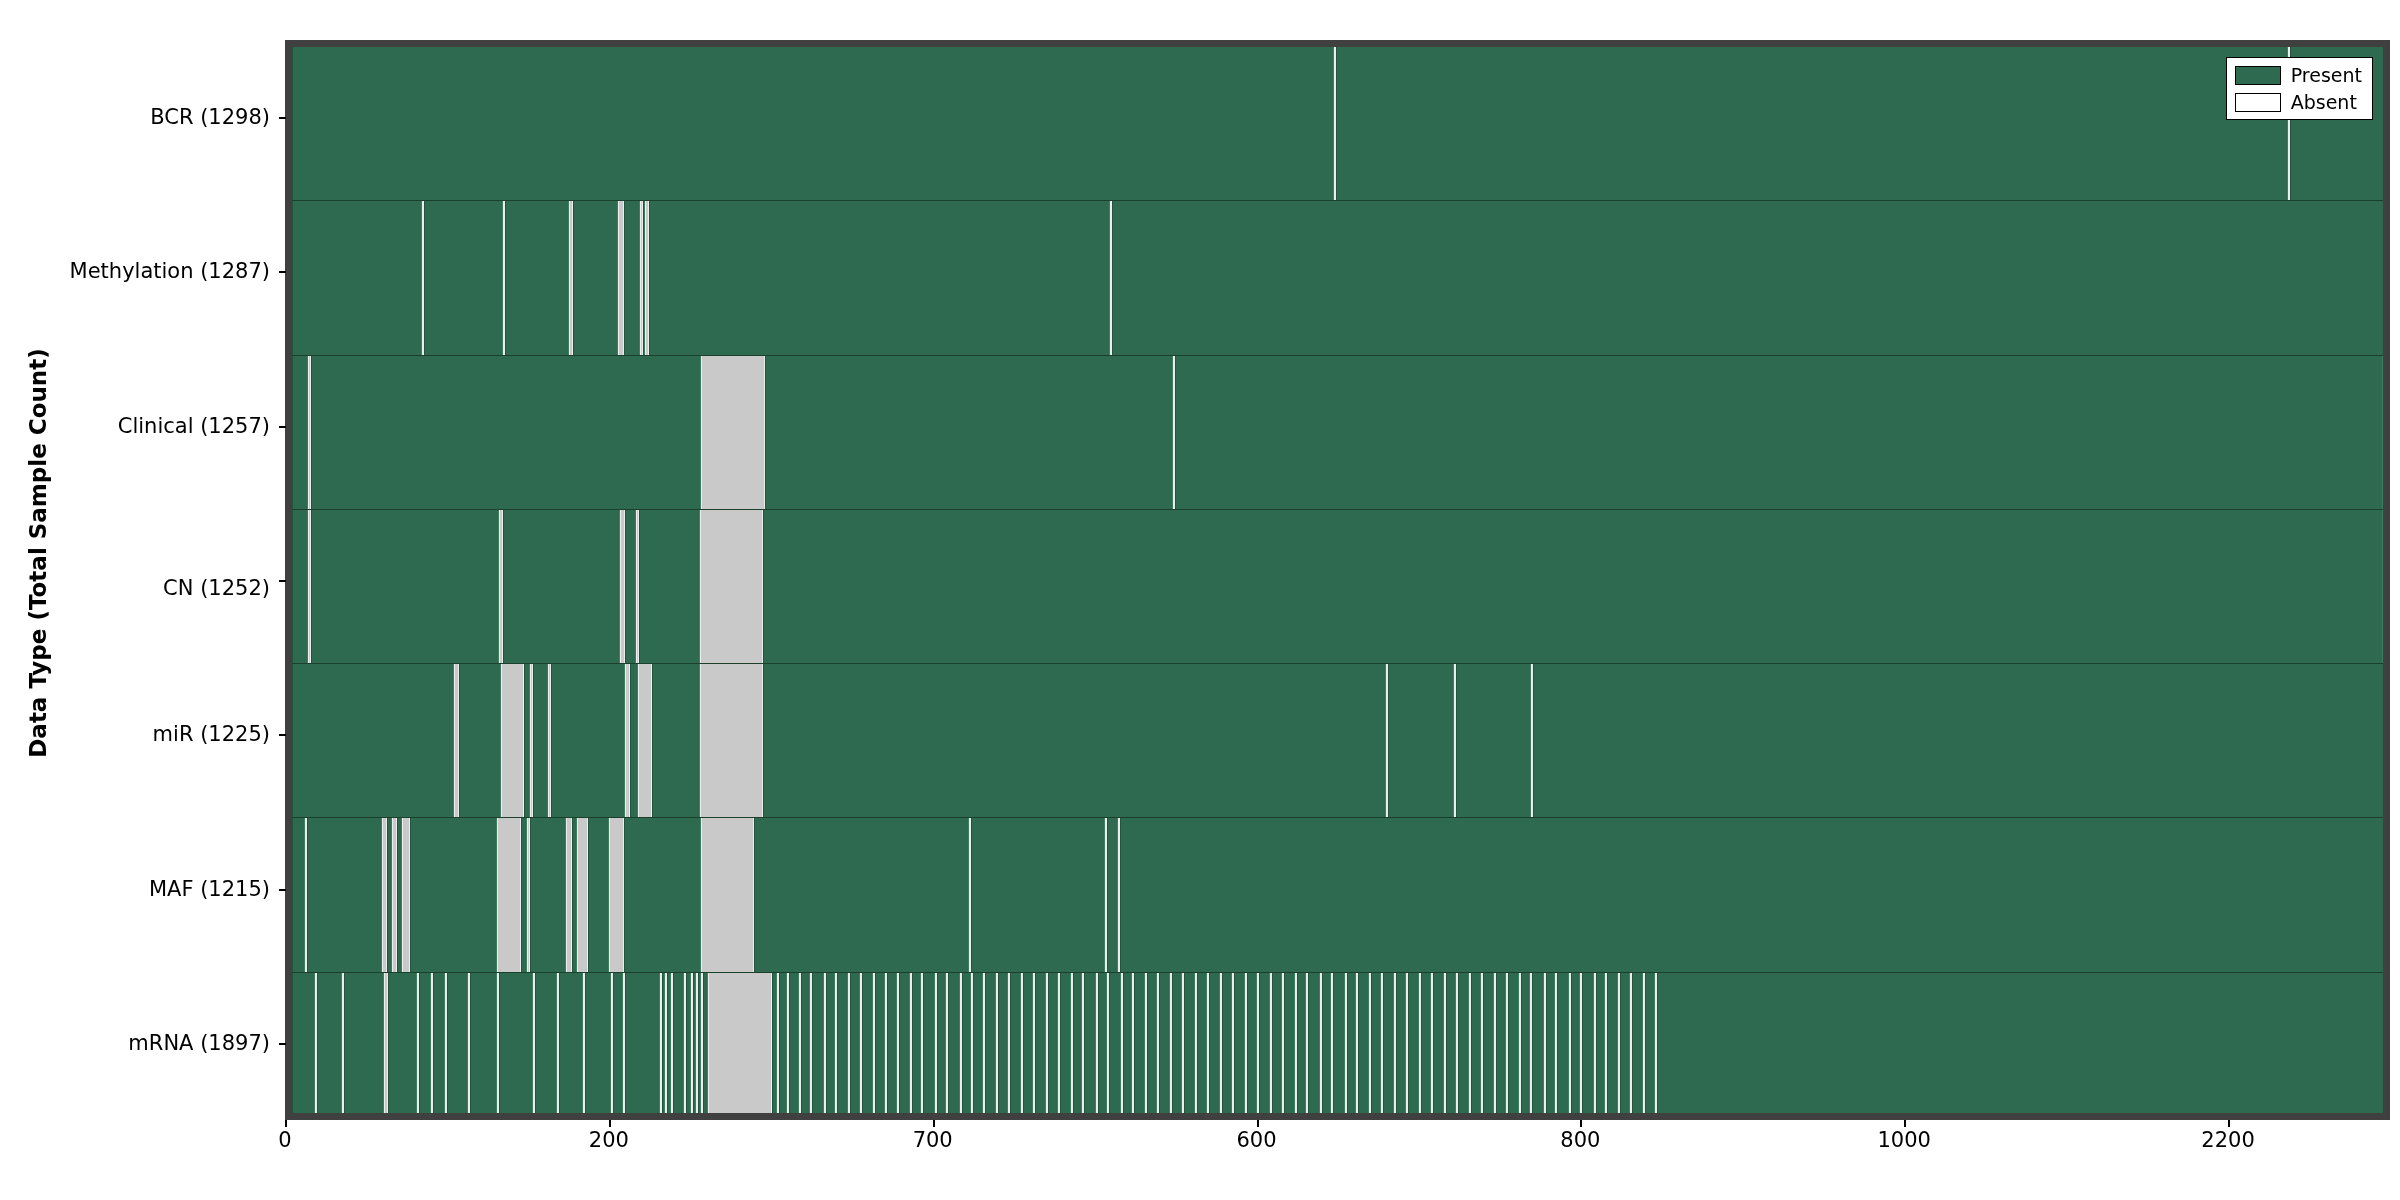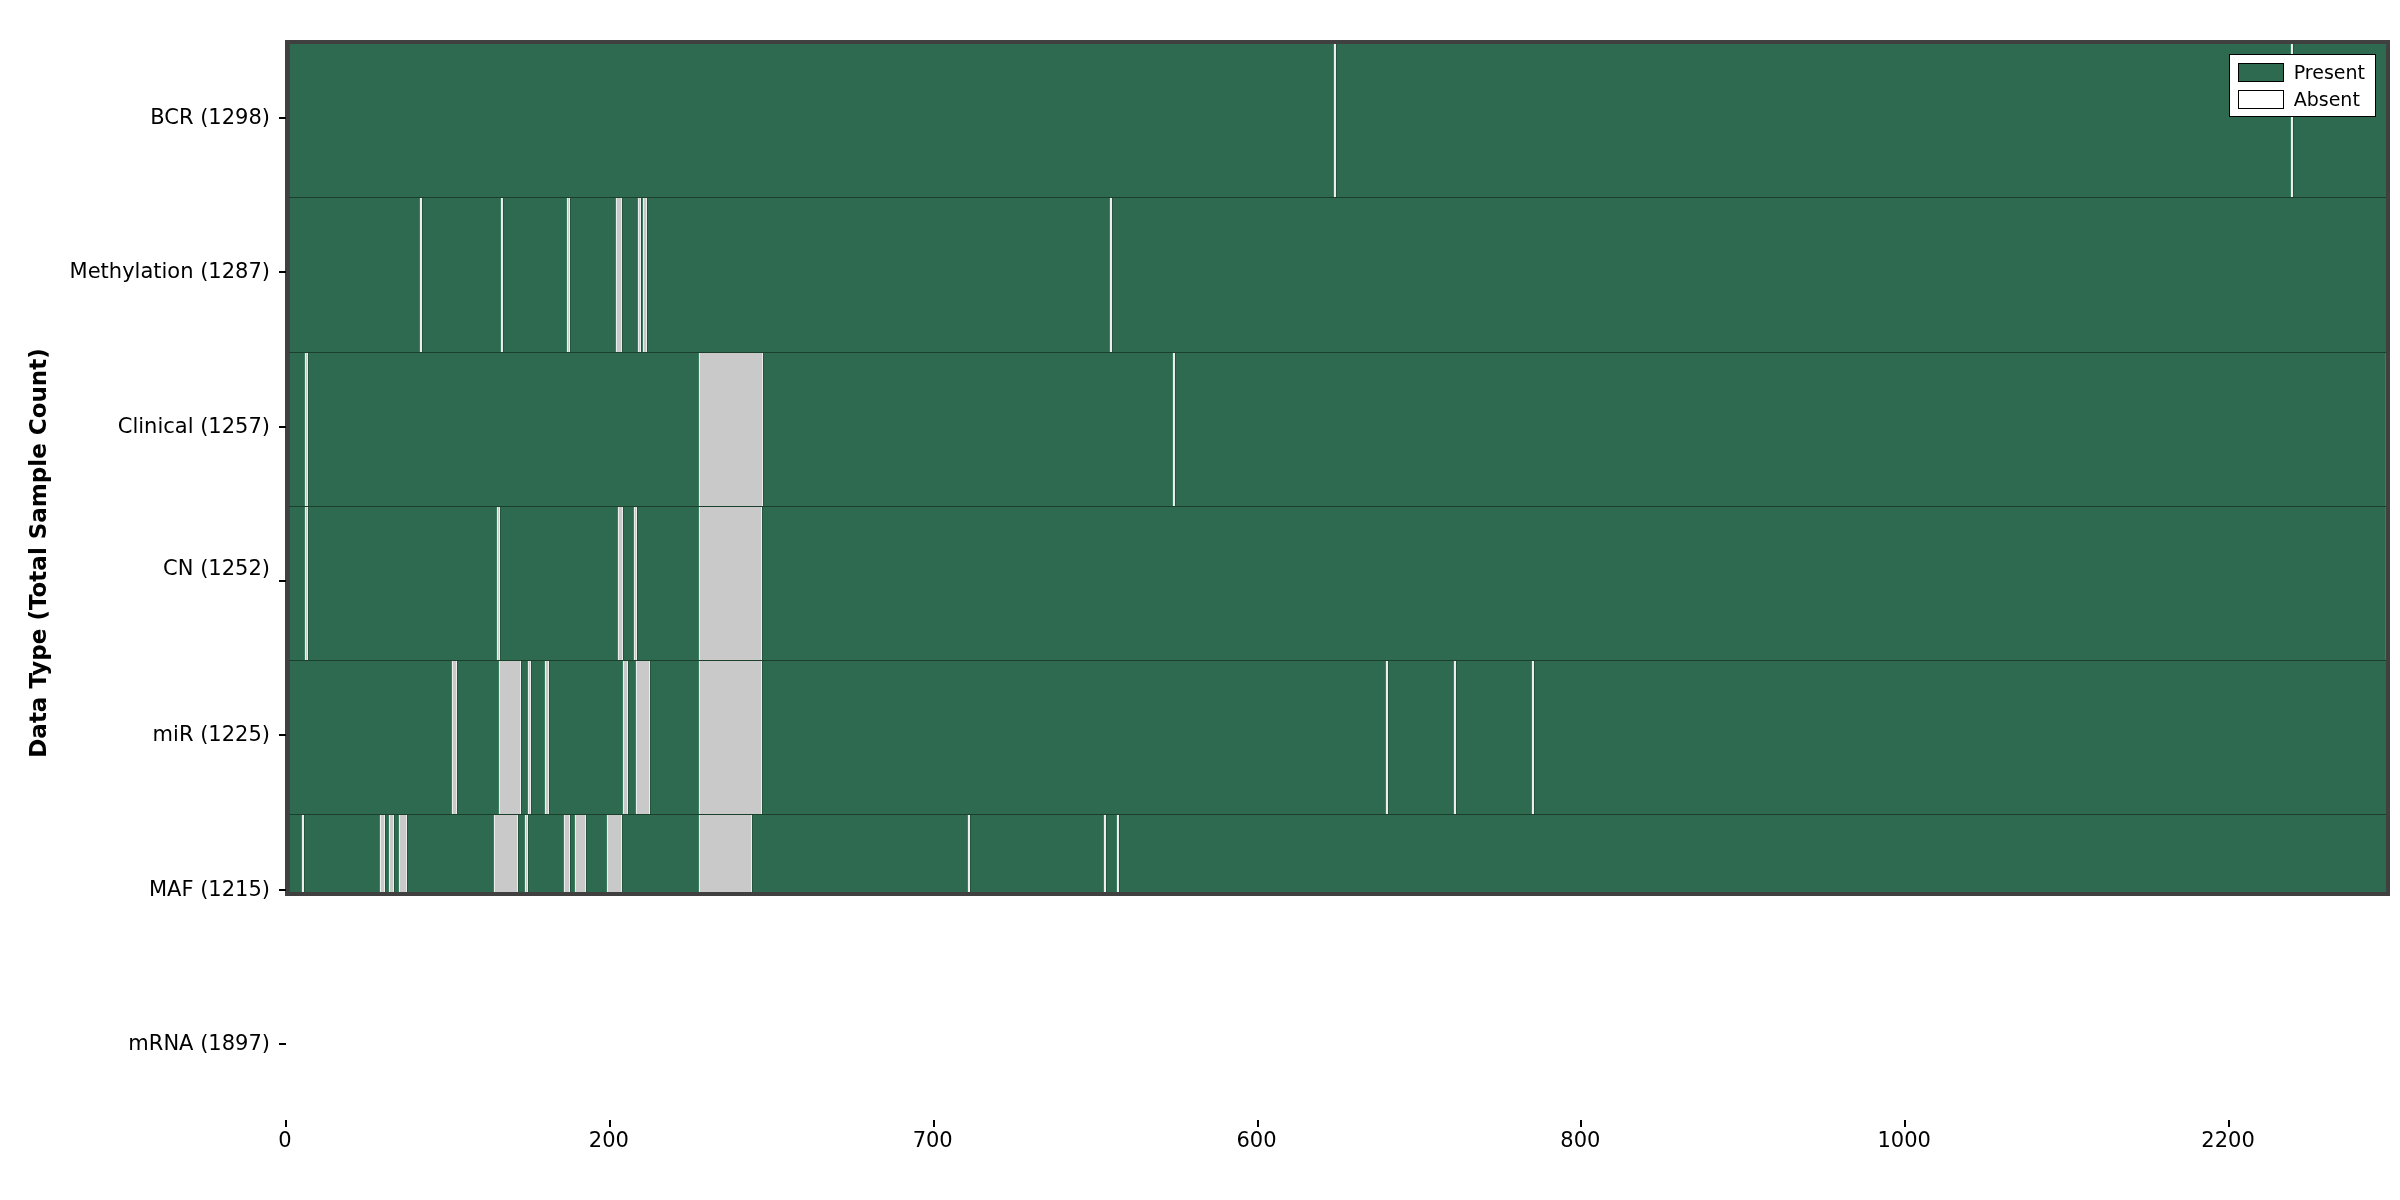--- a/index.html
+++ b/index.html
@@ -35,23 +35,23 @@
     letter-spacing: -0.2px;
     white-space: nowrap;
   }
 
   
   #plot-area {
     position: absolute;
     left: 285px;
     top: 40px;
     width: 2105px;
-    height: 856px;
+    height: 1080px;
     background: #ffffff;
-    border: 4px solid #404040;
+    border: 7px solid #404040;
     overflow: hidden;
   }
 
   .heat-row {
     position: absolute;
     left: 0;
     width: 100%;
     display: flex;
     flex-direction: row;
     align-items: stretch;
@@ -481,21 +481,21 @@
     </div>
   </div>
 
   <div id="yticks-host">
       <div class="ytick-wrap" style="top: 117.143px;">BCR (1298)</div>
       <div class="ytickmark" style="top: 117.143px;"></div>
       <div class="ytick-wrap" style="top: 271.429px;">Methylation (1287)</div>
       <div class="ytickmark" style="top: 271.429px;"></div>
       <div class="ytick-wrap" style="top: 425.714px;">Clinical (1257)</div>
       <div class="ytickmark" style="top: 425.714px;"></div>
-      <div class="ytick-wrap" style="top: 568px; text-align: right;">CN (1252)</div>
+      <div class="ytick-wrap" style="top: 588px; text-align: right;">CN (1252)</div>
       <div class="ytickmark" style="top: 580px;"></div>
       <div class="ytick-wrap" style="top: 734.286px;">miR (1225)</div>
       <div class="ytickmark" style="top: 734.286px;"></div>
       <div class="ytick-wrap" style="top: 888.571px;">MAF (1215)</div>
       <div class="ytickmark" style="top: 888.571px;"></div>
       <div class="ytick-wrap" style="top: 1042.86px;">mRNA (1897)</div>
       <div class="ytickmark" style="top: 1042.86px;"></div>
     </div>
   <div id="xticks-host">
       <div class="xtick-wrap" style="left: 285px;">0</div>

